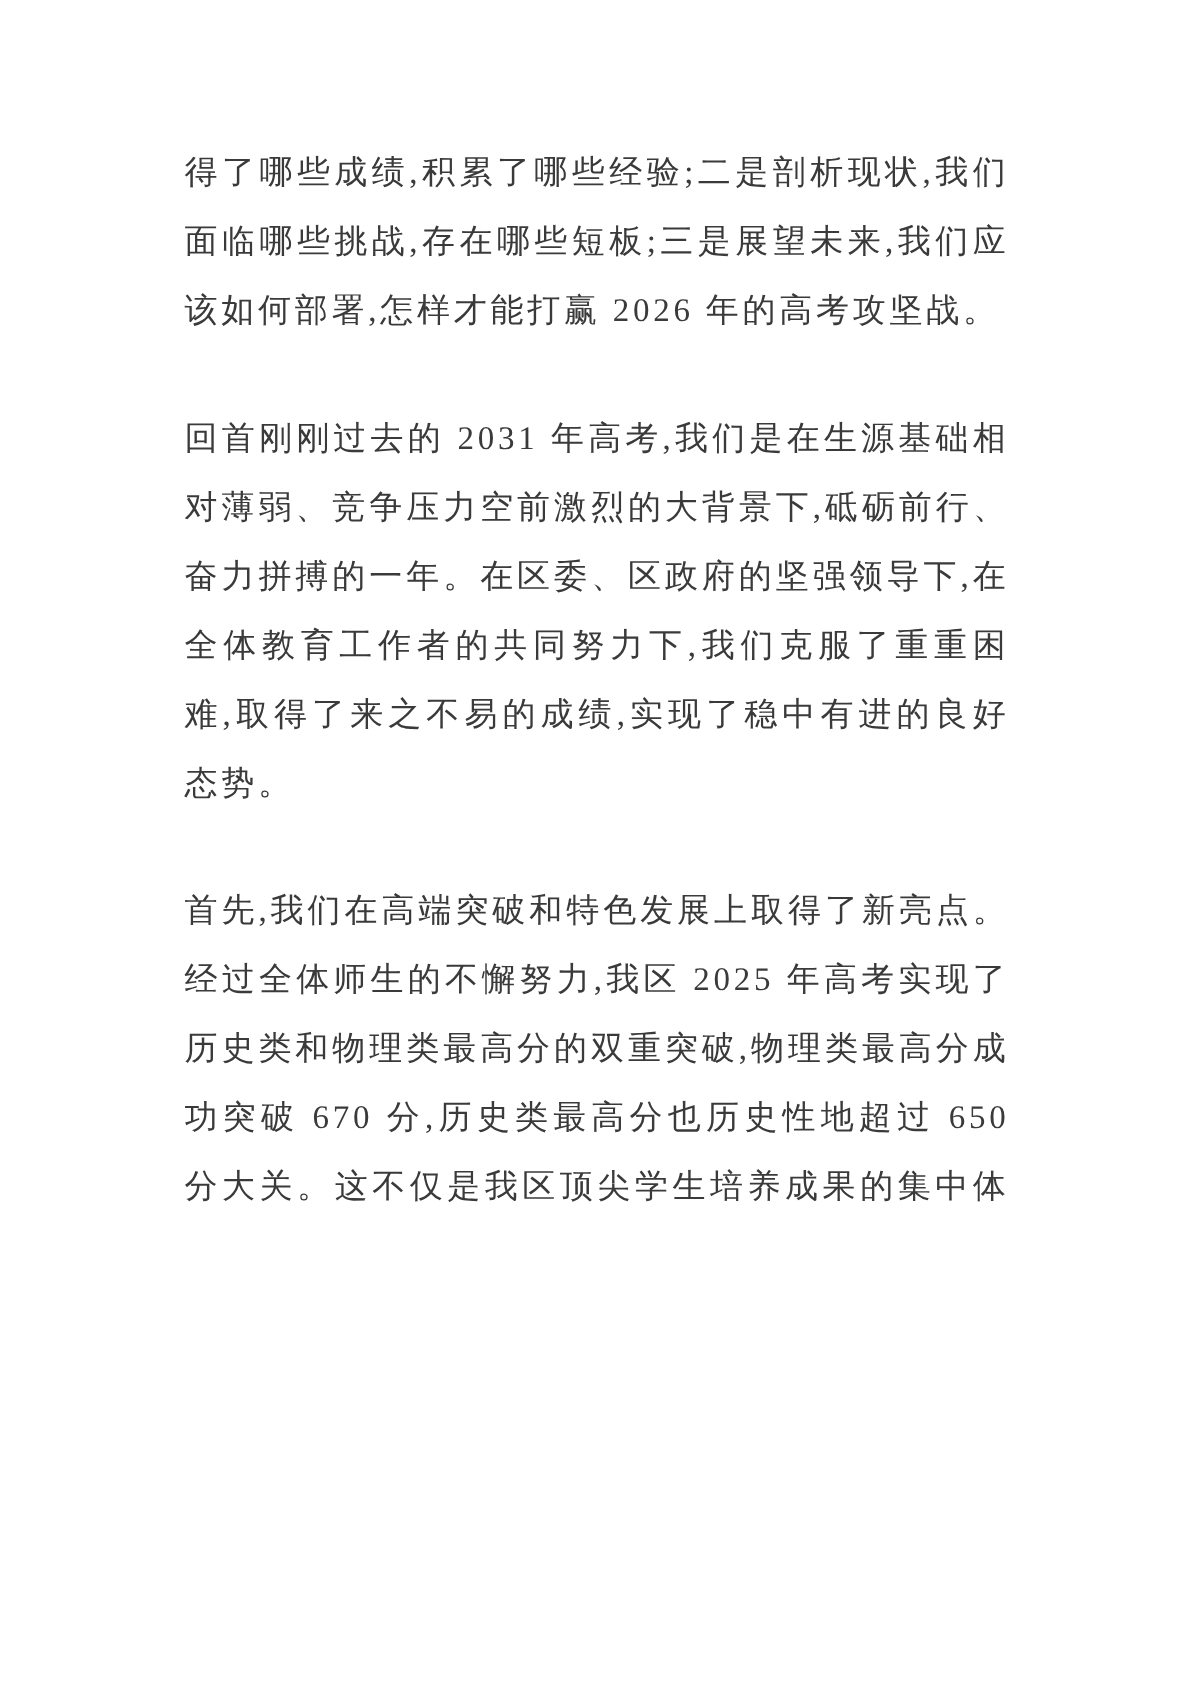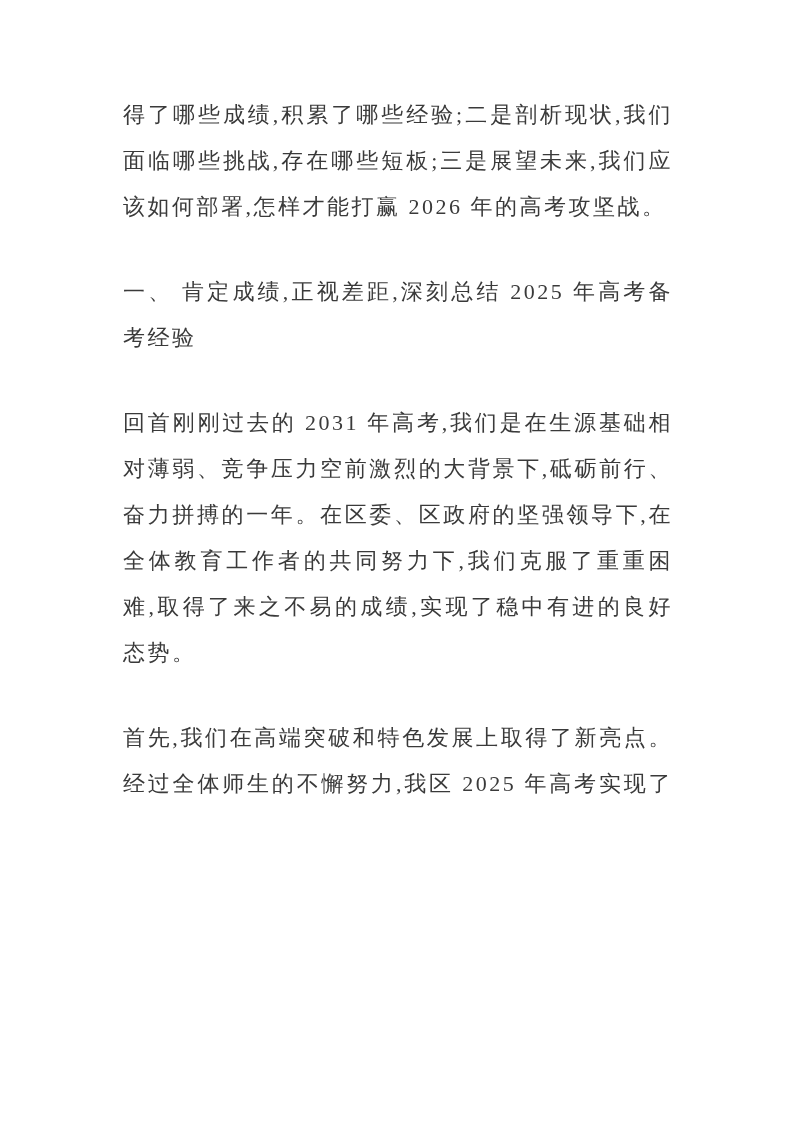--- a/index.html
+++ b/index.html
@@ -42,17 +42,16 @@
     
     font-weight: 400;
   }
 </style>
 </head>
 <body>
 
 <div class="page">
   <div class="content">
     <p class="para">得了哪些成绩,积累了哪些经验;二是剖析现状,我们面临哪些挑战,存在哪些短板;三是展望未来,我们应该如何部署,怎样才能打赢 2026 年的高考攻坚战。</p>
-    <p class="para heading">一、 肯定成绩,正视差距,深刻总结 2025 年高考备考经验</p>
     <p class="para">回首刚刚过去的 2031 年高考,我们是在生源基础相对薄弱、竞争压力空前激烈的大背景下,砥砺前行、奋力拼搏的一年。在区委、区政府的坚强领导下,在全体教育工作者的共同努力下,我们克服了重重困难,取得了来之不易的成绩,实现了稳中有进的良好态势。</p>
     <p class="para">首先,我们在高端突破和特色发展上取得了新亮点。经过全体师生的不懈努力,我区 2025 年高考实现了历史类和物理类最高分的双重突破,物理类最高分成功突破 670 分,历史类最高分也历史性地超过 650 分大关。这不仅是我区顶尖学生培养成果的集中体现,更是我们教学质量和潜能挖掘能力显著提升的有力证明。同时,我们的多元化育人路径也收获了丰硕成果,体美艺类本科上线率较去年提升了近 5 个百分点,为更多怀揣艺术和体育梦想的 XX 学子铺就了通往理想大学的道路。这些闪亮的数据背后,是我们对“让每个孩子都能获得适合的成长路径”这一承诺的坚定践行。</p>
   </div>
 </div>
 
 </body></html>

